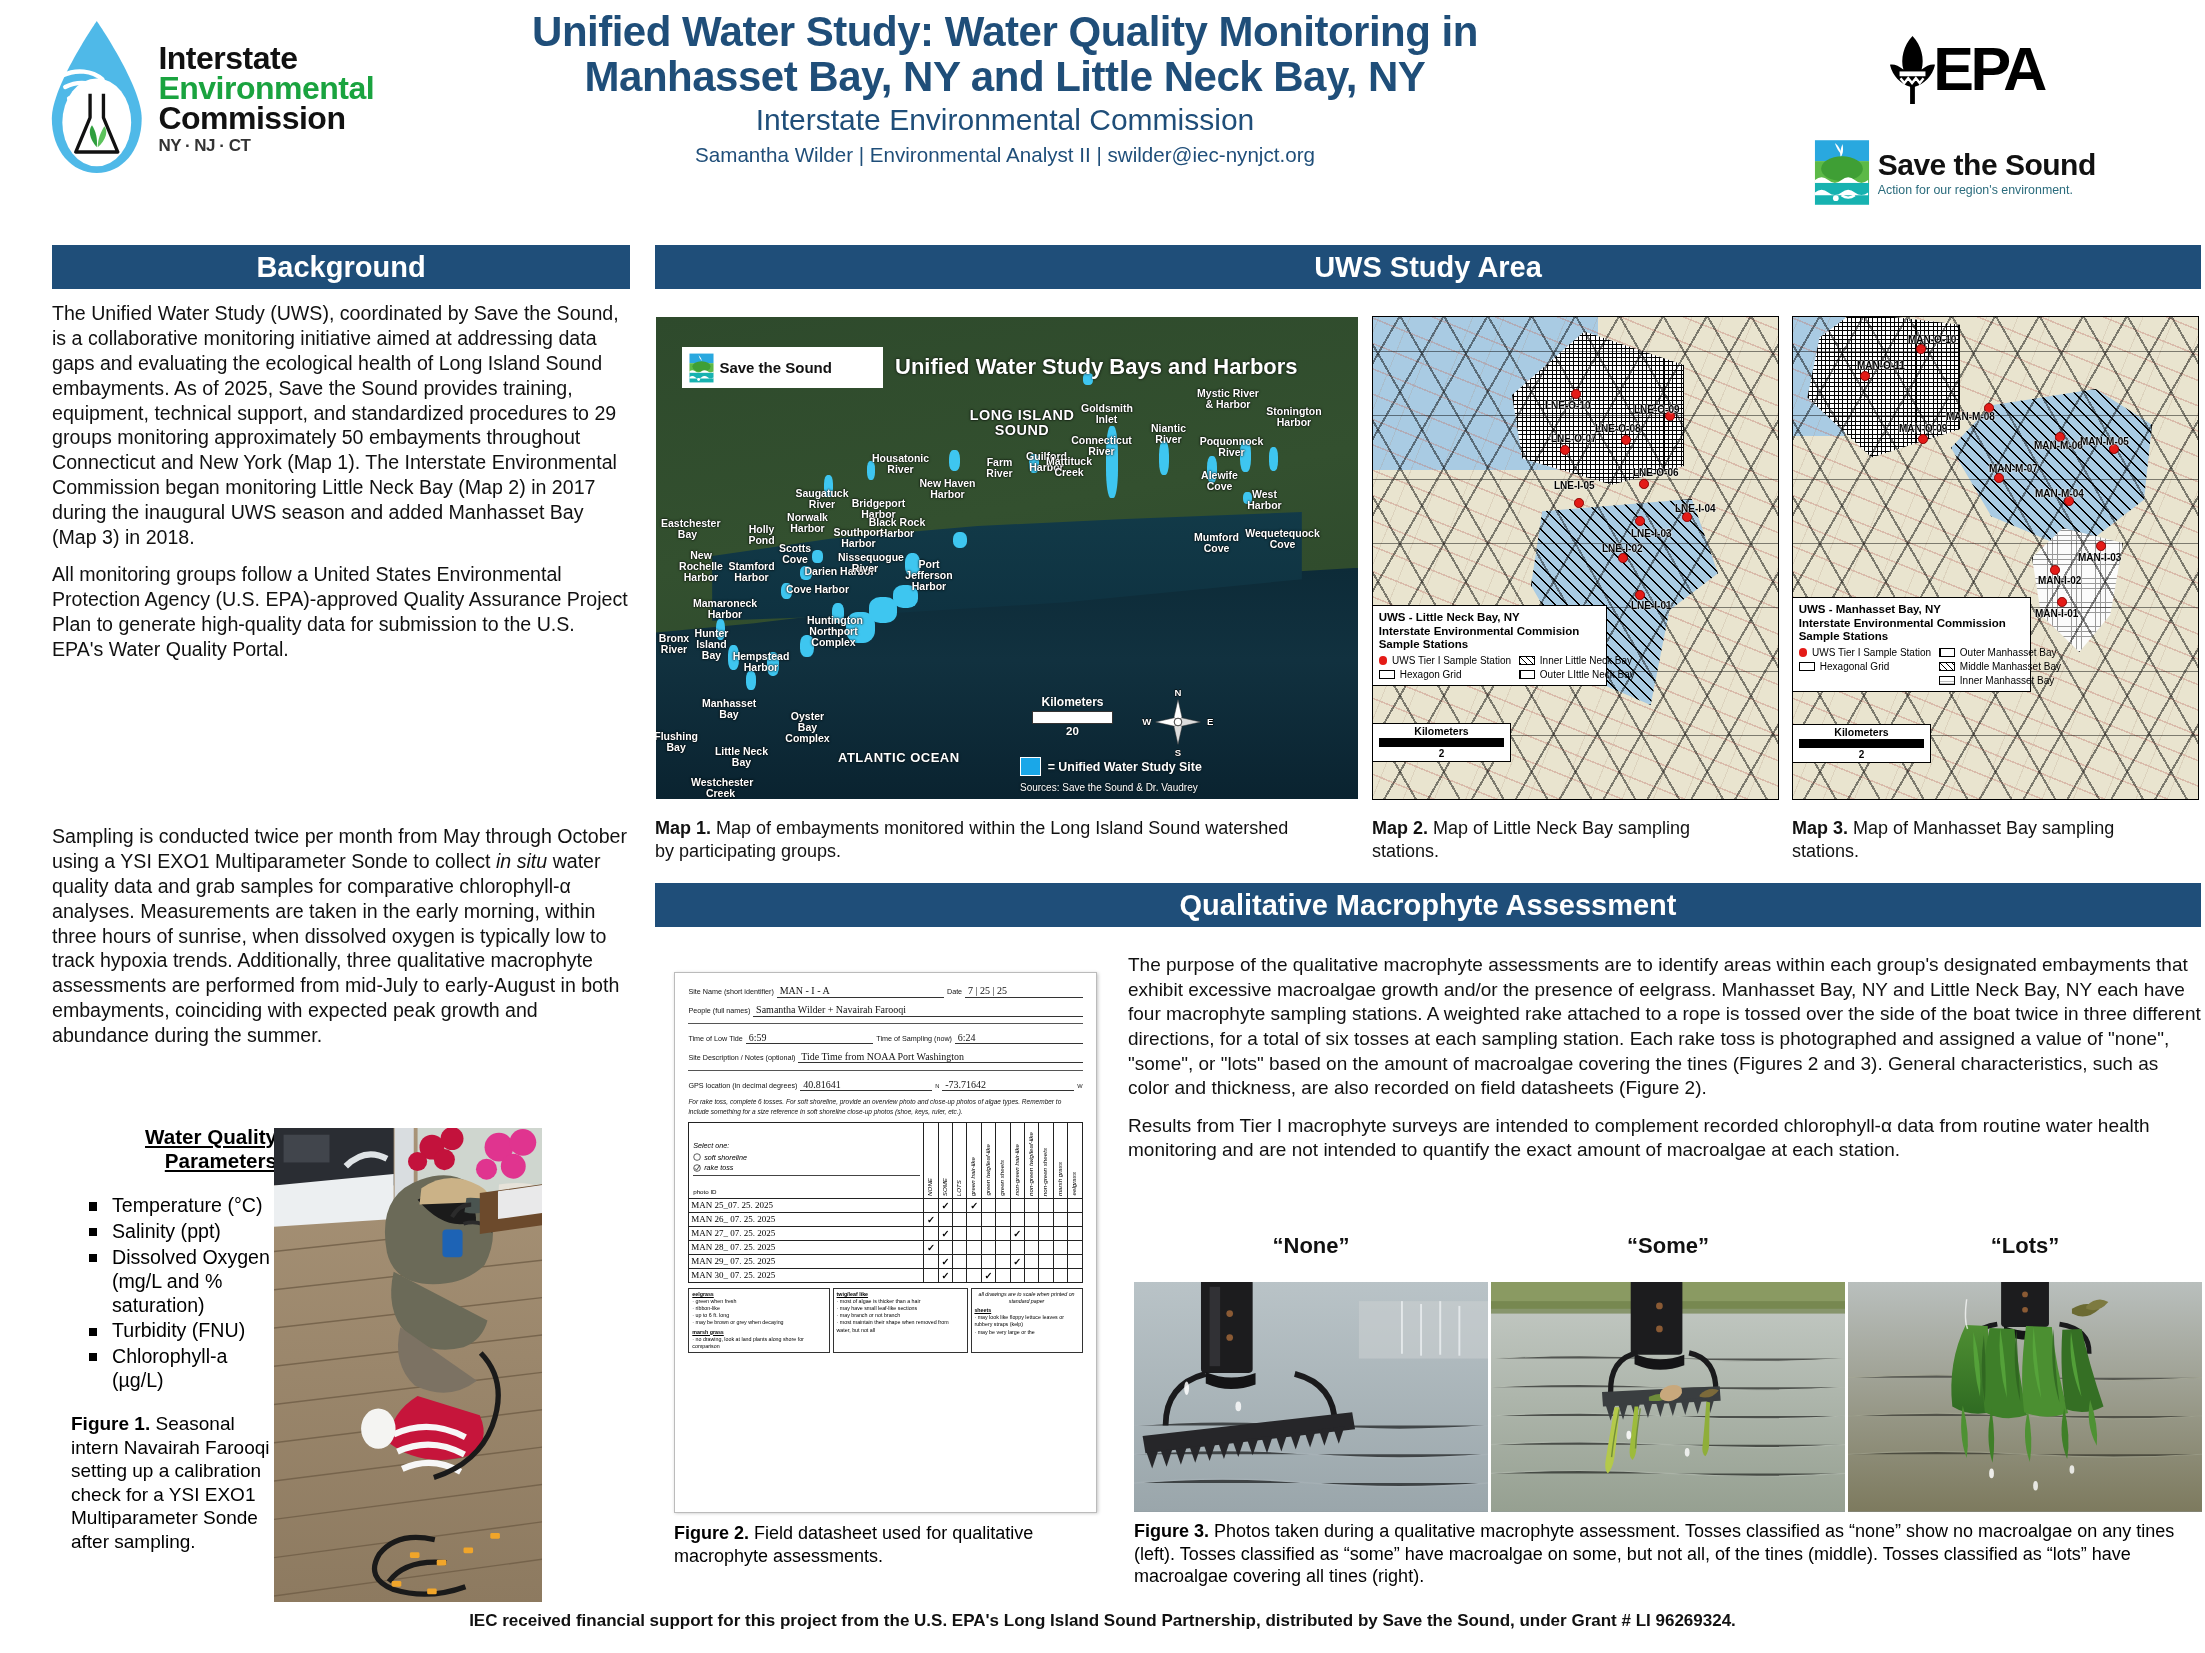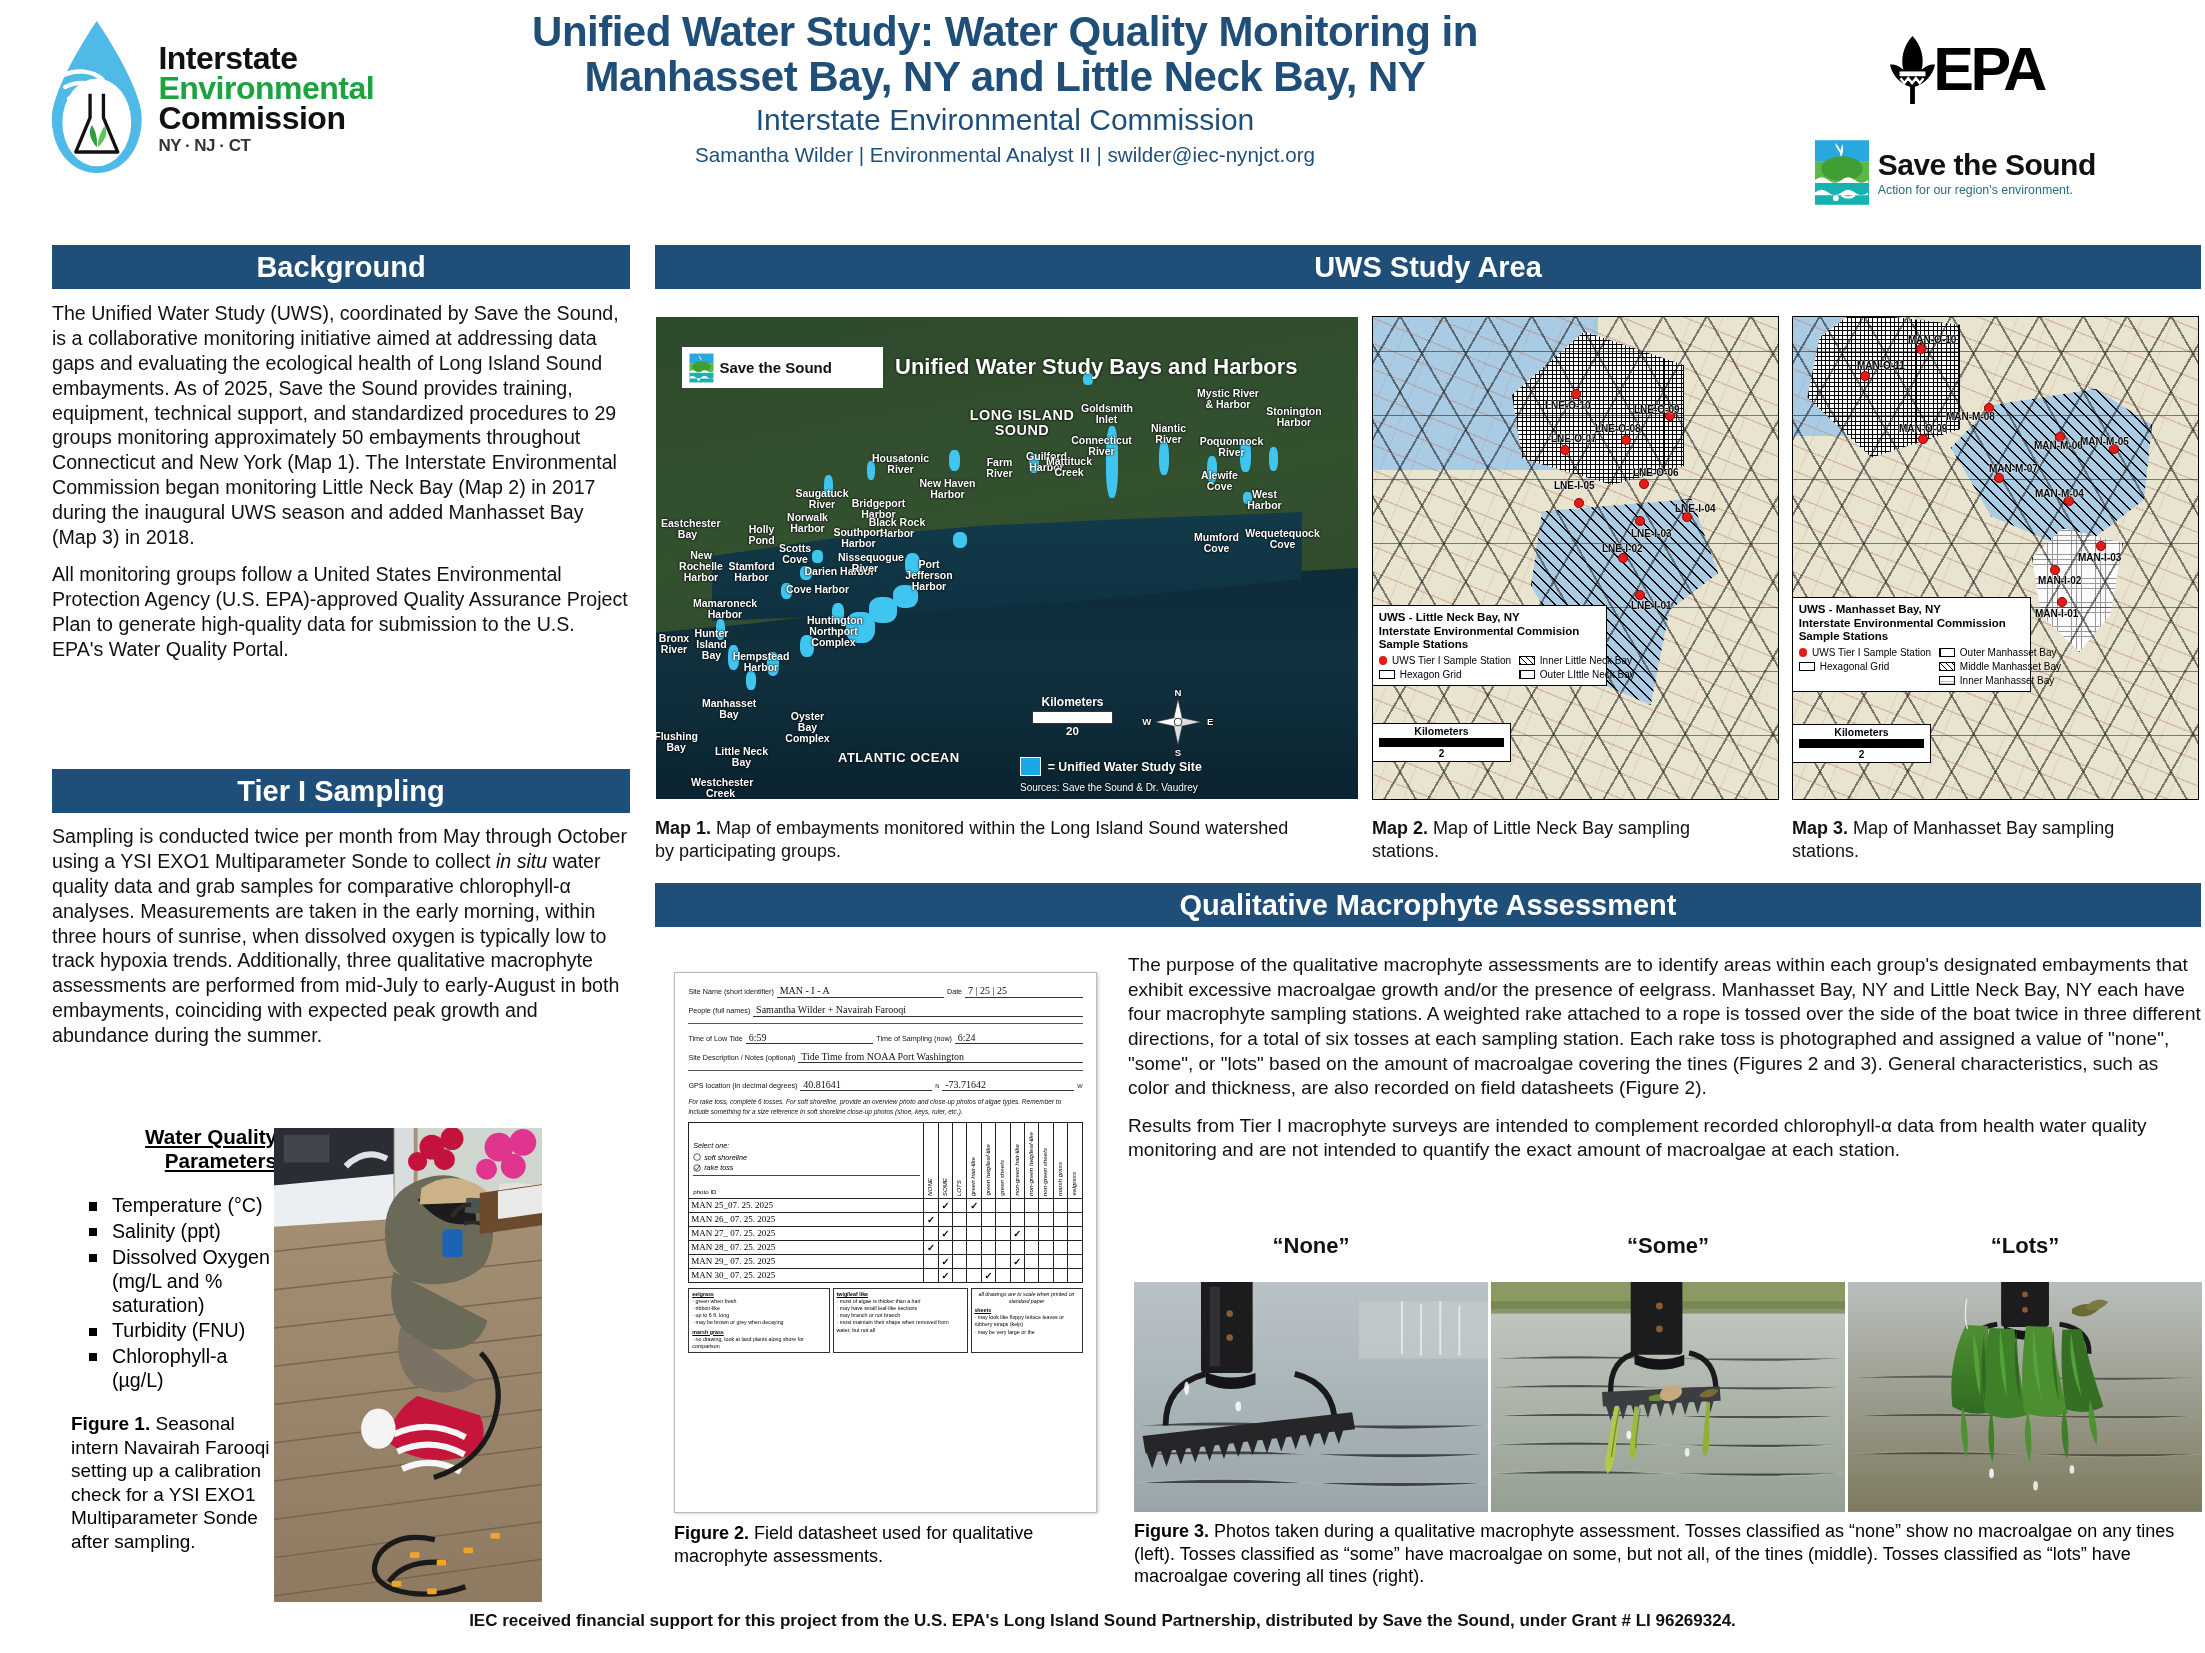--- a/index.html
+++ b/index.html
@@ -264,23 +264,20 @@
         <div class="sts-name">Save the Sound</div>
         <div class="sts-tag">Action for our region's environment.</div>
       </div>
     </div>
   </div>
 
   <div class="bar" style="left:52px; top:245px; width:578px; height:44px;">
     <span style="font-size:29px;">Background</span>
   </div>
 
-  <div class="bar" style="left:52px; top:769px; width:578px; height:44px;">
-    <span style="font-size:29px;">Tier I Sampling</span>
-  </div>
 
   <div class="bar" style="left:655px; top:245px; width:1546px; height:44px;">
     <span style="font-size:29px;">UWS Study Area</span>
   </div>
 
   <div class="bar" style="left:655px; top:883px; width:1546px; height:44px;">
     <span style="font-size:29px;">Qualitative Macrophyte Assessment</span>
   </div>
 
   <div class="col-left">
@@ -671,21 +668,21 @@
       <div class="sn">2</div>
     </div>
   </div>
 
   <p class="mapcap" style="left:655px; top:817px; width:637px;"><b>Map 1.</b><span> Map of embayments monitored within the Long Island Sound watershed by participating groups.</span></p>
   <p class="mapcap" style="left:1372px; top:817px; width:383px;"><b>Map 2.</b><span> Map of Little Neck Bay sampling stations.</span></p>
   <p class="mapcap" style="left:1792px; top:817px; width:383px;"><b>Map 3.</b><span> Map of Manhasset Bay sampling stations.</span></p>
 
   <div class="macro-text">
     <p class="ptext">The purpose of the qualitative macrophyte assessments are to identify areas within each group's designated embayments that exhibit excessive macroalgae growth and/or the presence of eelgrass. Manhasset Bay, NY and Little Neck Bay, NY each have four macrophyte sampling stations. A weighted rake attached to a rope is tossed over the side of the boat twice in three different directions, for a total of six tosses at each sampling station. Each rake toss is photographed and assigned a value of "none", "some", or "lots" based on the amount of macroalgae covering the tines (Figures 2 and 3). General characteristics, such as color and thickness, are also recorded on field datasheets (Figure 2).</p>
-    <p class="ptext">Results from Tier I macrophyte surveys are intended to complement recorded chlorophyll-α data from health water quality monitoring and are not intended to quantify the exact amount of macroalgae at each station.</p>
+    <p class="ptext">Results from Tier I macrophyte surveys are intended to complement recorded chlorophyll-α data from routine water health monitoring and are not intended to quantify the exact amount of macroalgae at each station.</p>
   </div>
 
   <div class="datasheet">
     <div class="ds-row">
       <span class="ds-lbl">Site Name (short identifier)</span>
       <span class="ds-val" style="flex:1.3">MAN - I - A</span>
       <span class="ds-lbl">Date</span>
       <span class="ds-val" style="flex:.9">7 | 25 | 25</span>
     </div>
     <div class="ds-row">

